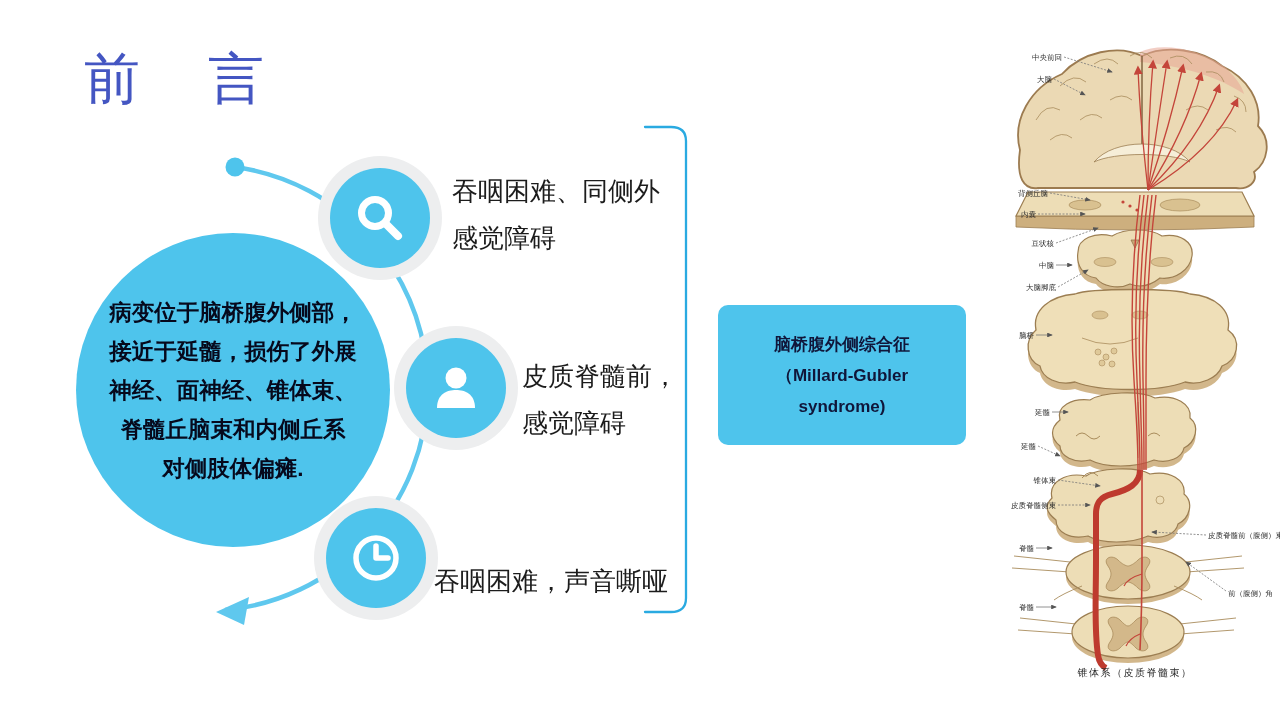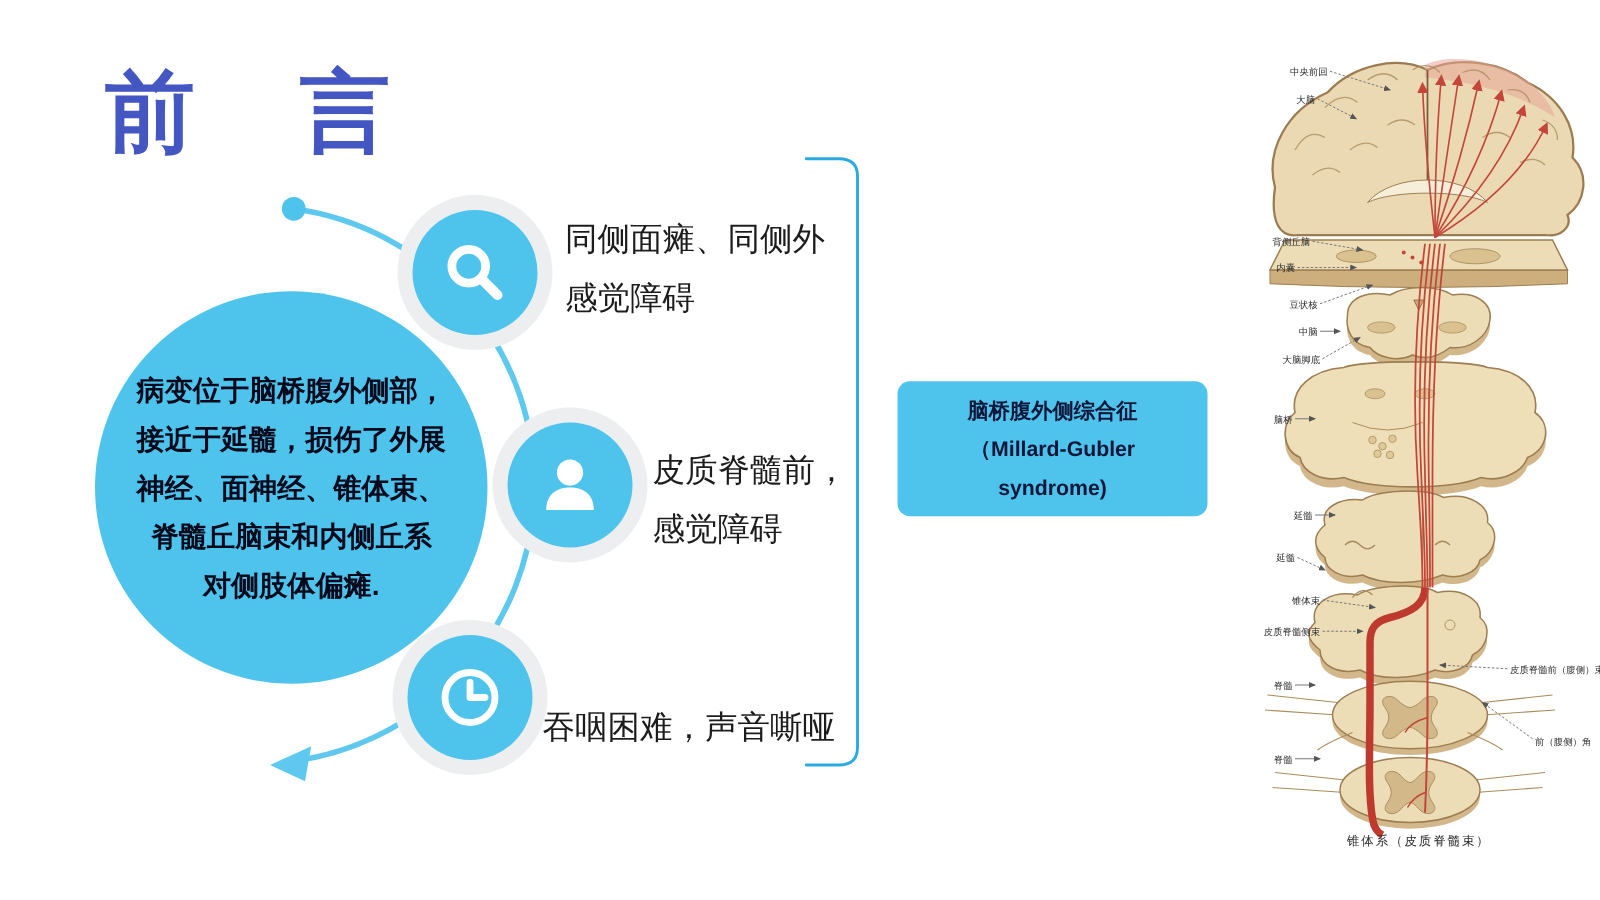--- a/index.html
+++ b/index.html
@@ -1,30 +1,30 @@
 <!DOCTYPE html>
 <html><head>
 <meta charset="utf-8">
 <style>
   html,body{margin:0;padding:0;background:#fff;}
   .slide{position:relative;width:1280px;height:720px;background:#ffffff;overflow:hidden;
          font-family:"Liberation Sans","DejaVu Sans",sans-serif;}
-  .title{position:absolute;left:84px;top:42px;font-size:72px;font-weight:bold;
+  .title{position:absolute;left:84px;top:42px;font-size:56px;font-weight:normal;
          color:#4456C2;letter-spacing:6px;}
   .overlay-svg{position:absolute;left:0;top:0;width:1280px;height:720px;pointer-events:none;}
   .main-circle{position:absolute;left:76px;top:233px;width:314px;height:314px;border-radius:50%;
                background:#4EC4EC;display:flex;align-items:center;justify-content:center;}
   .main-circle .txt{font-size:22.5px;font-weight:bold;color:#06091c;line-height:39px;
                     text-align:center;white-space:nowrap;}
   .icon-wrap{position:absolute;width:124px;height:124px;border-radius:50%;background:#EDEEEF;
              display:flex;align-items:center;justify-content:center;}
   .icon-circle{width:100px;height:100px;border-radius:50%;background:#4EC4EC;
                display:flex;align-items:center;justify-content:center;}
   .item-text{position:absolute;font-size:26px;color:#1c1c1c;line-height:47px;white-space:nowrap;}
-  .syndrome-box{position:absolute;left:718px;top:305px;width:248px;height:108px;background:#4EC4EC;
+  .syndrome-box{position:absolute;left:718px;top:305px;width:248px;height:140px;background:#4EC4EC;
                 border-radius:10px;color:#10163a;font-weight:bold;font-size:17px;text-align:center;
                 display:flex;flex-direction:column;justify-content:center;line-height:31px;}
   .illus{position:absolute;left:990px;top:0;}
   .illus text{font-family:"Liberation Sans","DejaVu Sans",sans-serif;fill:#2b2b2b;}
   .lbl{font-size:7.5px;}
   .cap{font-size:10px;letter-spacing:1.5px;fill:#222;}
 </style>
 </head>
 <body>
 
@@ -51,21 +51,21 @@
 
   <div class="icon-wrap" style="left:318px;top:156px">
     <div class="icon-circle">
       <svg width="54" height="54" viewBox="0 0 54 54">
         <circle cx="22" cy="22" r="13.5" fill="none" stroke="#fff" stroke-width="7"></circle>
         <line x1="33" y1="33" x2="45" y2="45" stroke="#fff" stroke-width="8" stroke-linecap="round"></line>
       </svg>
     </div>
   </div>
   <div class="item-text" style="left:452px;top:168px">
-    <div>同侧面瘫、同侧外</div>
+    <div>吞咽困难、同侧外</div>
     <div>感觉障碍</div>
   </div>
 
   <div class="icon-wrap" style="left:394px;top:326px">
     <div class="icon-circle">
       <svg width="54" height="54" viewBox="0 0 54 54">
         <circle cx="27" cy="17" r="10.5" fill="#fff"></circle>
         <path d="M8 47 C8 33 18 29 27 29 C36 29 46 33 46 47 Z" fill="#fff"></path>
       </svg>
     </div>

